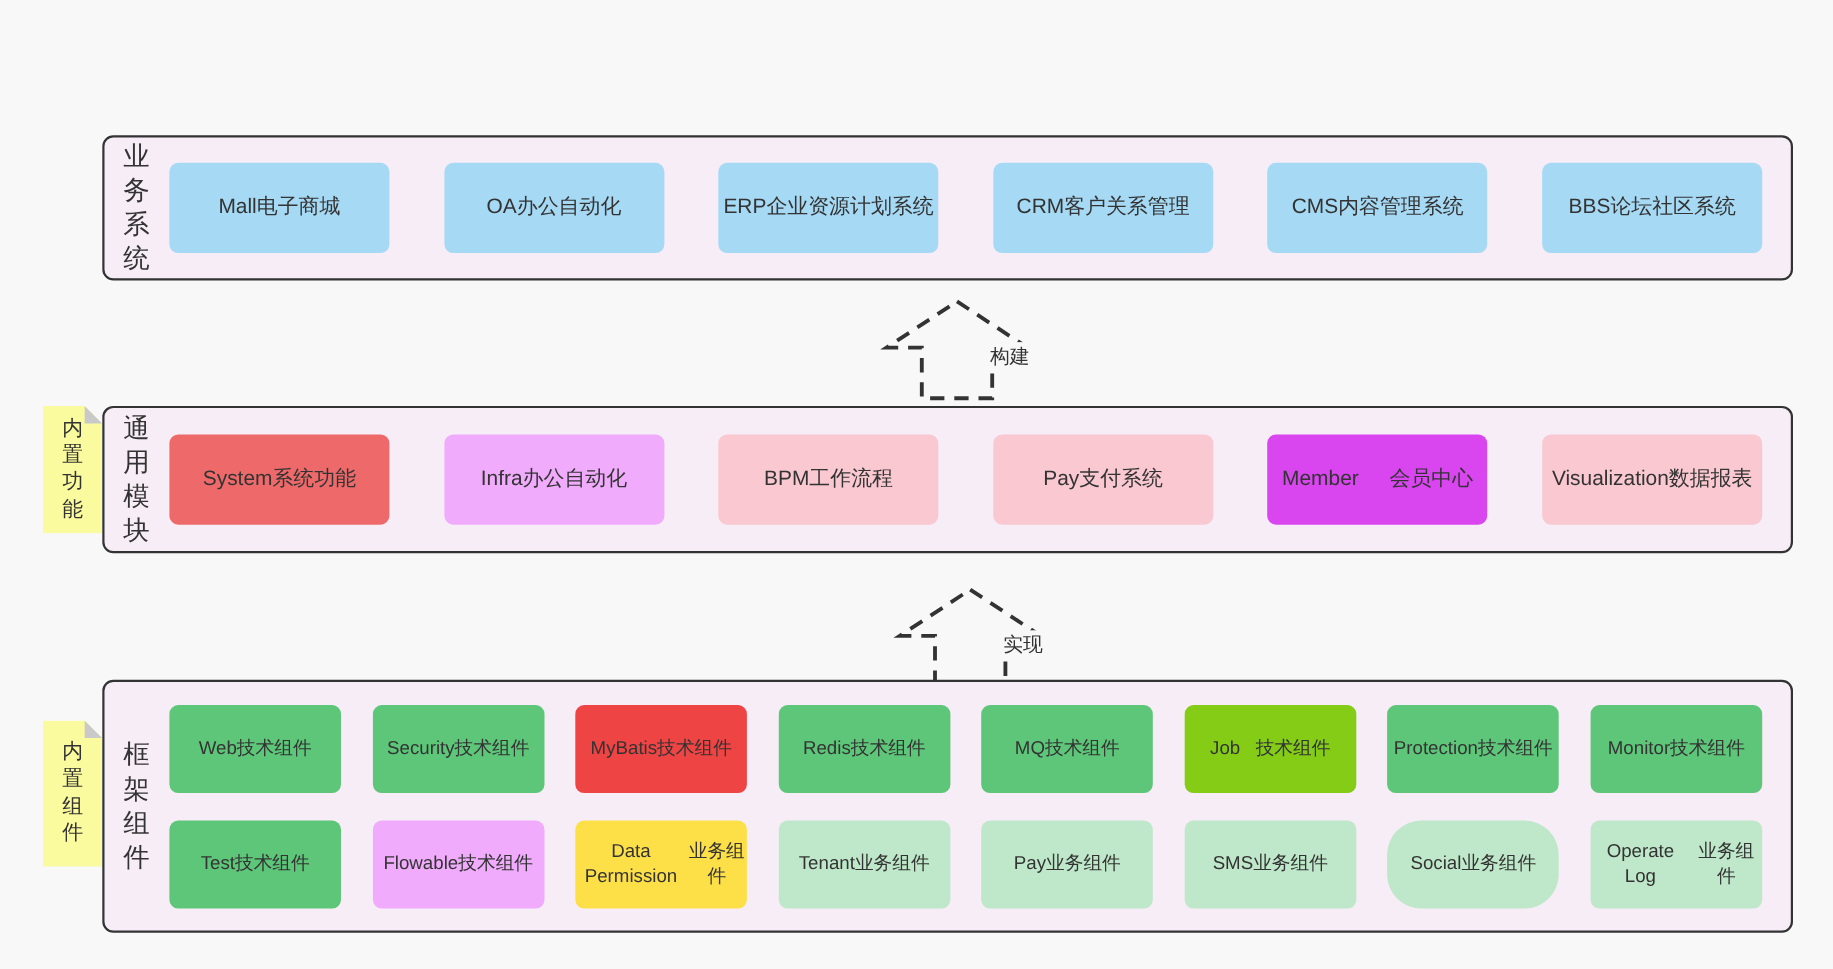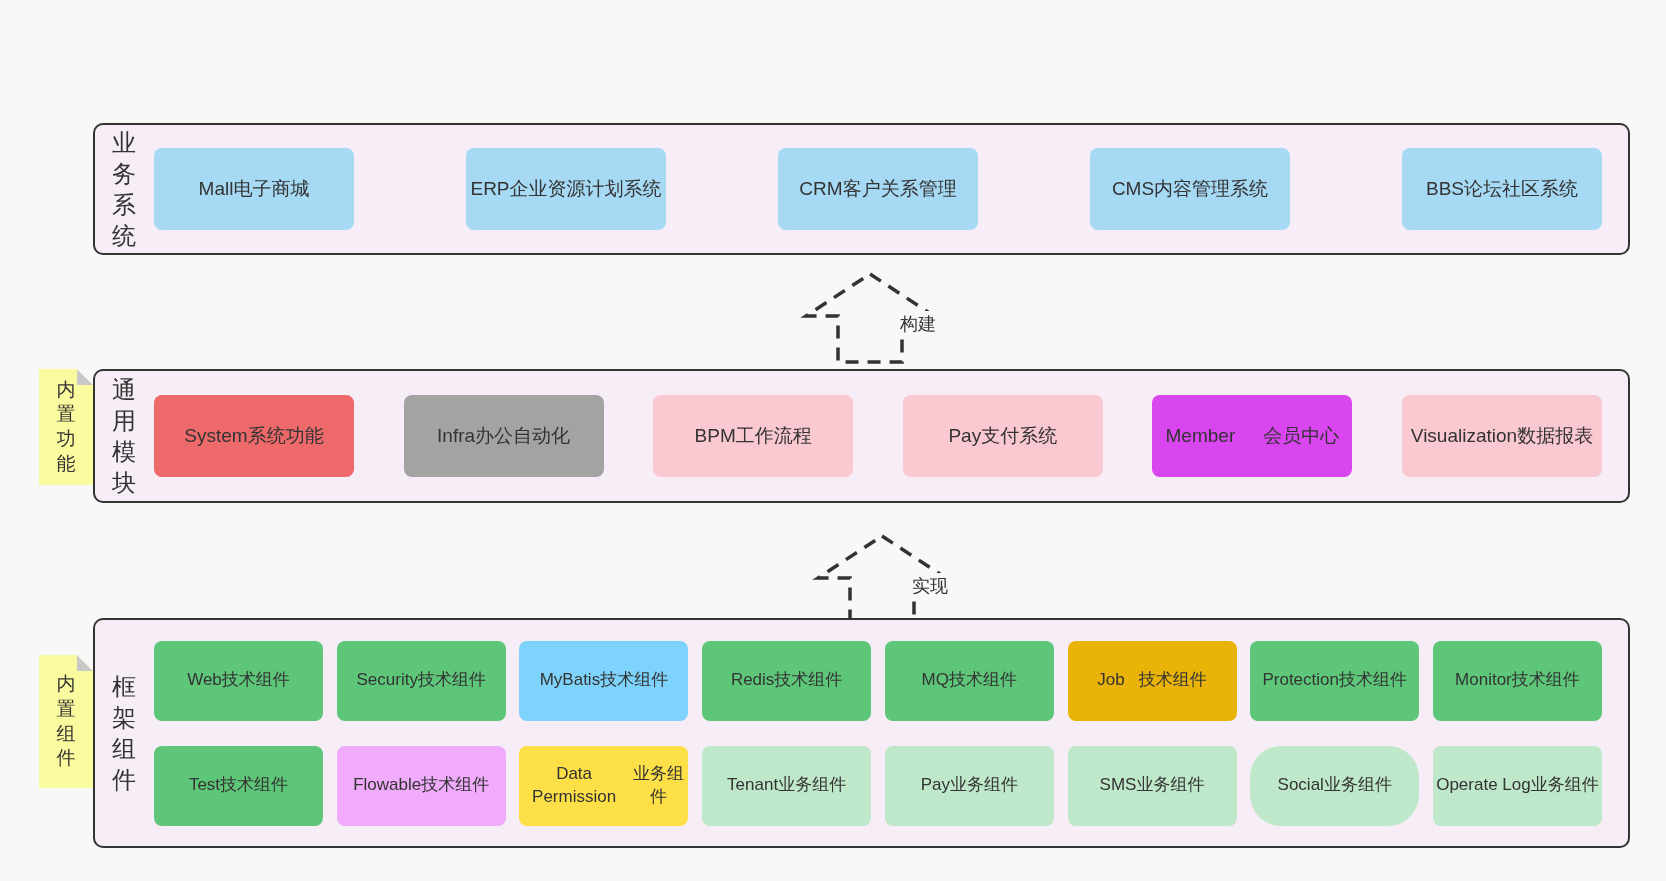--- a/index.html
+++ b/index.html
@@ -34,21 +34,21 @@
     gap:25px; padding:0 26px 0 10px;
   }
   .row { display:flex; justify-content:space-between; }
 
   .box {
     border-radius:8px;
     display:flex; flex-direction:row; justify-content:center; align-items:center;
     text-align:center; line-height:1.45;
   }
   .band-wide .box { width:200px; height:82px; font-size:19px; }
-  .band-grid .box { width:169px; height:80px; font-size:17px; line-height:1.35; }
+  .band-grid .box { width:156px; height:80px; font-size:17px; line-height:1.35; }
   .band-grid .box-title { max-width:118px; }
 
   
   .arrow { position:absolute; width:140px; height:96px; z-index:1; }
   #arrow-0 { left:800px; top:270px; }
   #arrow-1 { left:812px; top:532px; }
   .arrow svg { position:absolute; left:0; top:0; }
   .arrow-label {
     position:absolute; left:50%; top:56%;
     transform:translate(-50%,-50%);
@@ -88,20 +88,24 @@
         <span>系</span>
         <span>统</span>
       </div>
     <div class="rows">
         <div class="row">
           <div class="box" style="background: rgb(166, 217, 244);">
             <div class="box-title">Mall</div>
             <div class="box-subtitle">电子商城</div>
           </div>
           <div class="box" style="background: rgb(166, 217, 244);">
+            <div class="box-title">OA</div>
+            <div class="box-subtitle">办公自动化</div>
+          </div>
+          <div class="box" style="background: rgb(166, 217, 244);">
             <div class="box-title">ERP</div>
             <div class="box-subtitle">企业资源计划系统</div>
           </div>
           <div class="box" style="background: rgb(166, 217, 244);">
             <div class="box-title">CRM</div>
             <div class="box-subtitle">客户关系管理</div>
           </div>
           <div class="box" style="background: rgb(166, 217, 244);">
             <div class="box-title">CMS</div>
             <div class="box-subtitle">内容管理系统</div>
@@ -127,21 +131,21 @@
         <span>用</span>
         <span>模</span>
         <span>块</span>
       </div>
     <div class="rows">
         <div class="row">
           <div class="box" style="background: rgb(238, 106, 106);">
             <div class="box-title">System</div>
             <div class="box-subtitle">系统功能</div>
           </div>
-          <div class="box" style="background: #a3a3a3;">
+          <div class="box" style="background: #f0abfc;">
             <div class="box-title">Infra</div>
             <div class="box-subtitle">办公自动化</div>
           </div>
           <div class="box" style="background: rgb(249, 200, 209);">
             <div class="box-title">BPM</div>
             <div class="box-subtitle">工作流程</div>
           </div>
           <div class="box" style="background: rgb(249, 200, 209);">
             <div class="box-title">Pay</div>
             <div class="box-subtitle">支付系统</div>
@@ -175,33 +179,33 @@
     <div class="rows">
         <div class="row">
           <div class="box" style="background: rgb(93, 198, 121);">
             <div class="box-title">Web</div>
             <div class="box-subtitle">技术组件</div>
           </div>
           <div class="box" style="background: rgb(93, 198, 121);">
             <div class="box-title">Security</div>
             <div class="box-subtitle">技术组件</div>
           </div>
-          <div class="box" style="background: #7dd3fc;">
+          <div class="box" style="background: #ef4444;">
             <div class="box-title">MyBatis</div>
             <div class="box-subtitle">技术组件</div>
           </div>
           <div class="box" style="background: rgb(93, 198, 121);">
             <div class="box-title">Redis</div>
             <div class="box-subtitle">技术组件</div>
           </div>
           <div class="box" style="background: rgb(93, 198, 121);">
             <div class="box-title">MQ</div>
             <div class="box-subtitle">技术组件</div>
           </div>
-          <div class="box" style="background: #eab308; gap: 14px;">
+          <div class="box" style="background: #84cc16; gap: 14px;">
             <div class="box-title">Job</div>
             <div class="box-subtitle">技术组件</div>
           </div>
           <div class="box" style="background: rgb(93, 198, 121);">
             <div class="box-title">Protection</div>
             <div class="box-subtitle">技术组件</div>
           </div>
           <div class="box" style="background: rgb(93, 198, 121);">
             <div class="box-title">Monitor</div>
             <div class="box-subtitle">技术组件</div>

